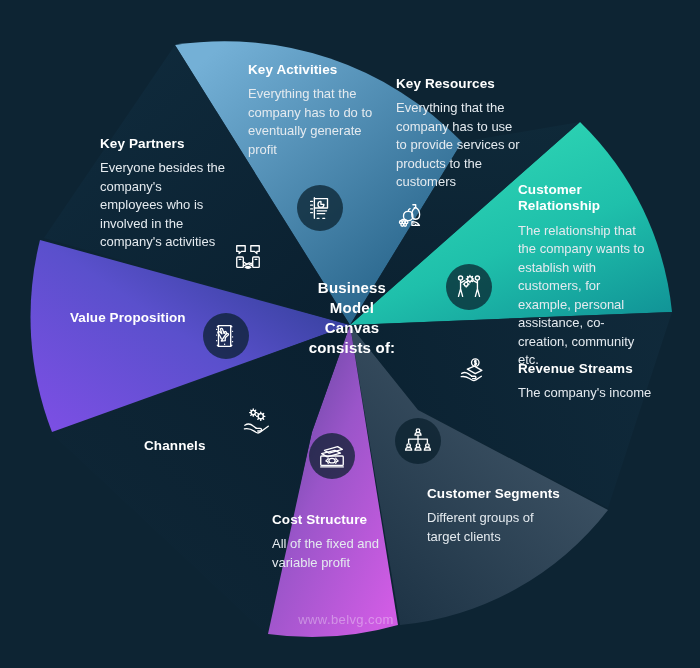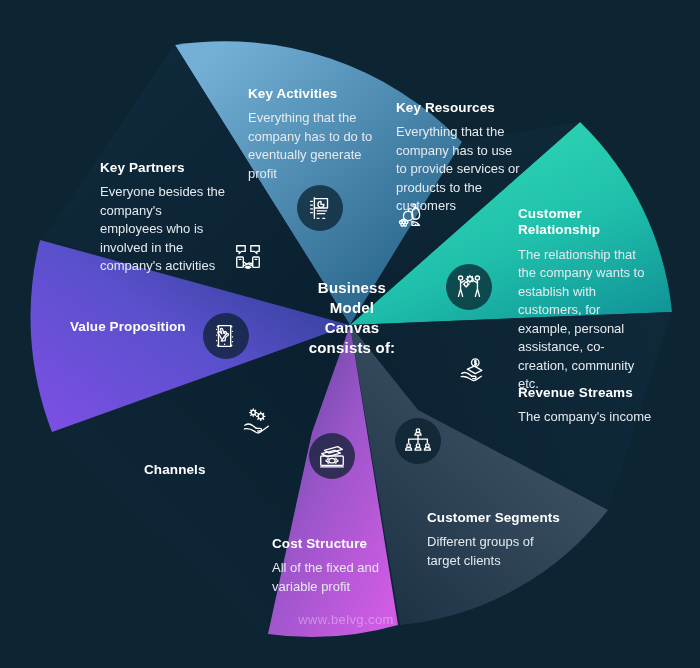--- a/index.html
+++ b/index.html
@@ -9,21 +9,20 @@
     width:700px; height:668px;
     background:#0d2433;
     overflow:hidden;
     font-family:"Liberation Sans", sans-serif;
     -webkit-font-smoothing:antialiased;
   }
   #wedges{ position:absolute; inset:0; }
   .label{
     position:absolute;
     color:#ffffff;
-    margin-top:24px;
   }
   .label h3{
     font-size:13.5px;
     font-weight:bold;
     line-height:1.22;
     letter-spacing:.1px;
     color:#ffffff;
     margin:0 0 7px 0;
   }
   .label p{
@@ -35,21 +34,21 @@
   }
   
   #lb-key-partners      { left:100px; top:136px;  width:128px; }
   #lb-key-activities    { left:248px; top:62px;   width:125px; }
   #lb-key-resources     { left:396px; top:76px;   width:125px; }
   #lb-customer-rel      { left:518px; top:182px;  width:132px; }
   #lb-revenue           { left:518px; top:361px;  width:140px; }
   #lb-customer-seg      { left:427px; top:486px;  width:135px; }
   #lb-cost              { left:272px; top:512px;  width:130px; }
   #lb-channels          { left:144px; top:438px;  width:125px; }
-  #lb-value-prop        { left:70px;  top:295px;  width:122px; }
+  #lb-value-prop        { left:70px;  top:310px;  width:122px; }
 
   #lb-customer-rel h3, #lb-revenue h3, #lb-customer-seg h3, #lb-value-prop h3 { }
 
   
   #center-title{
     position:absolute;
     left:278px; top:278px;
     width:148px;
     text-align:center;
     color:#ffffff;

